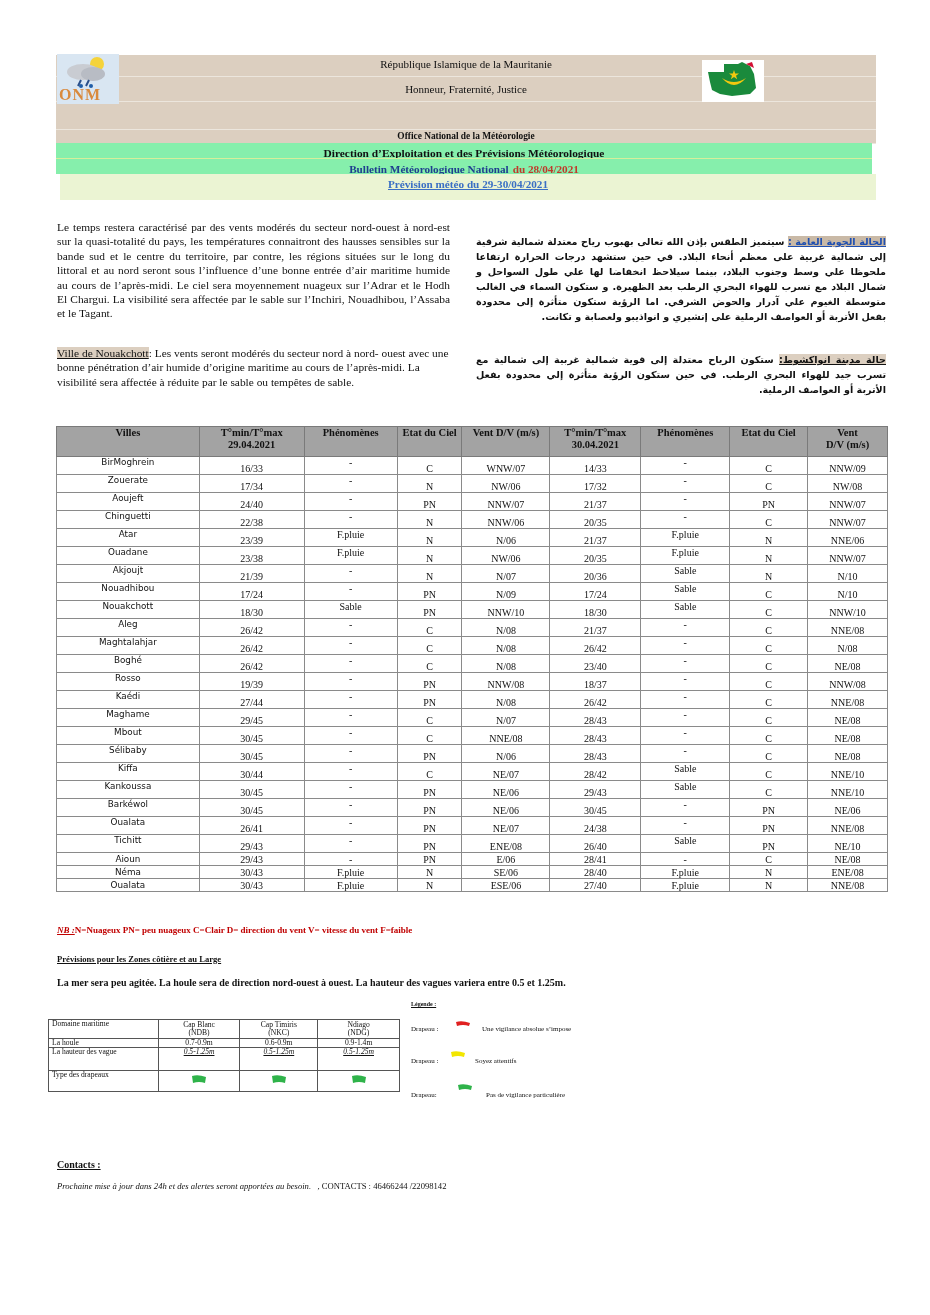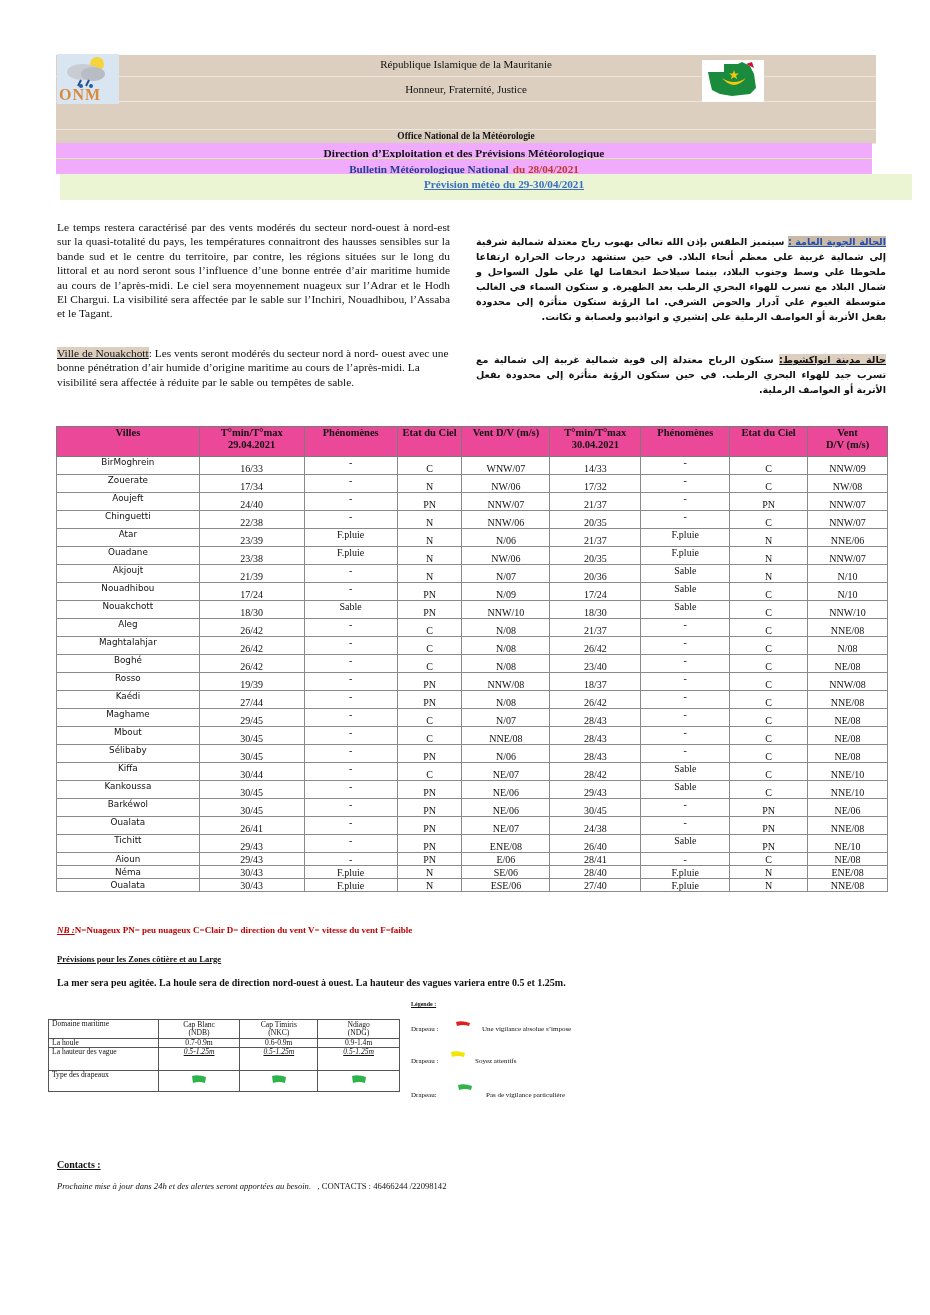--- a/index.html
+++ b/index.html
@@ -3,32 +3,32 @@
 <meta charset="utf-8">
 <style>
   html, body { margin:0; padding:0; background:#ffffff; }
   body { width:930px; height:1315px; position:relative; font-family:"Liberation Serif", "DejaVu Serif", serif; color:#111; overflow:hidden; }
 
   
   .hdr-beige { position:absolute; left:56px; width:820px; background:#dccfc0; border-bottom:1px solid #ece6dd; }
   .hdr-row { position:absolute; left:56px; width:820px; text-align:center; font-size:11px; }
   .logo-onm { position:absolute; left:57px; top:54px; width:62px; height:50px; }
   .logo-flag { position:absolute; left:702px; top:60px; width:62px; height:42px; background:#fff; }
-  .green-band { position:absolute; left:56px; width:816px; background:#f0abfc; text-align:center; }
+  .green-band { position:absolute; left:56px; width:816px; background:#86efac; text-align:center; }
   .light-band { position:absolute; left:60px; width:816px; background:#ebf4d3; text-align:center; }
 
   
   .fr-par { position:absolute; left:57px; width:393px; font-size:11.4px; line-height:14.4px; text-align:justify; }
   .ar-par { position:absolute; left:476px; width:410px; font-family:"DejaVu Sans", sans-serif; font-size:9.6px; line-height:15px; direction:rtl; text-align:justify; font-weight:bold; }
   .hl-beige { background:#dccfc0; text-decoration:underline; }
   .hl-blue { background:#c9b9a6; color:#1f4fb0; text-decoration:underline; }
 
   
   table.main { position:absolute; left:56px; top:426px; width:832px; border-collapse:collapse; font-size:10px; }
-  table.main th { background:#ec4899; font-weight:bold; font-size:10.5px; border:1px solid #7a7a7a; padding:0 2px; height:29px; vertical-align:top; line-height:12px; }
+  table.main th { background:#a3a3a3; font-weight:bold; font-size:10.5px; border:1px solid #7a7a7a; padding:0 2px; height:29px; vertical-align:top; line-height:12px; }
   table.main td { border:1px solid #8a8a8a; text-align:center; padding:0; height:17px; line-height:11px; vertical-align:bottom; }
   table.main td.city { font-family:"DejaVu Sans", sans-serif; font-size:8.8px; vertical-align:top; }
   table.main td.phen { vertical-align:top; }
   table.main tr.short td { height:12px; vertical-align:middle; }
   .nb { position:absolute; left:57px; top:925px; font-size:9px; color:#c00000; font-weight:bold; }
   .nb u { font-weight:bold;font-style:italic; }
 
   
   .sea-title { position:absolute; left:57px; top:954px; font-size:8.6px; font-weight:bold; text-decoration:underline; }
   .sea-text { position:absolute; left:57px; top:977px; font-size:10px; font-weight:bold; }
@@ -79,21 +79,21 @@
   </svg>
 </div>
 
 <div class="green-band" style="top:143px;height:15px;">
   <span style="font-size:11.4px;font-weight:bold;line-height:15px;">Direction d’Exploitation et des Prévisions Météorologique</span>
 </div>
 <div class="green-band" style="top:158px;height:15px;border-top:1px solid #d7ee9c;">
   <span style="font-size:11.2px;font-weight:bold;color:#1f3f8f;line-height:15px;">Bulletin Météorologique National</span>
   <span style="font-size:11.2px;font-weight:bold;color:#c0392b;line-height:15px;">du 28/04/2021</span>
 </div>
-<div class="light-band" style="top:174px;height:26px;padding-left:36px;">
+<div class="light-band" style="top:174px;height:26px;">
   <a style="font-size:11.2px;font-weight:bold;color:#3a6fc4;text-decoration:underline;line-height:15px;cursor:pointer;">Prévision météo du 29-30/04/2021</a>
 </div>
 
 <div class="fr-par" style="top:220px;">Le temps restera caractérisé par des vents modérés du secteur nord-ouest à nord-est sur la quasi-totalité du pays, les températures connaitront des hausses sensibles sur la bande sud et le centre du territoire, par contre, les régions situées sur le long du littoral et au nord seront sous l’influence d’une bonne entrée d’air maritime humide au cours de l’après-midi. Le ciel sera moyennement  nuageux sur l’Adrar et le Hodh El Chargui. La visibilité sera affectée par le sable sur l’Inchiri, Nouadhibou, l’Assaba et le Tagant.</div>
 
 <div class="fr-par" style="top:346px;text-align:left;">
   <span class="hl-beige">Ville de Nouakchott</span><span>: Les vents seront modérés du secteur nord à nord- ouest avec une bonne pénétration d’air humide d’origine maritime au cours de l’après-midi. La visibilité sera affectée à réduite par le sable ou tempêtes de sable.</span>
 </div>
 
 <div class="ar-par" style="top:234px;">

